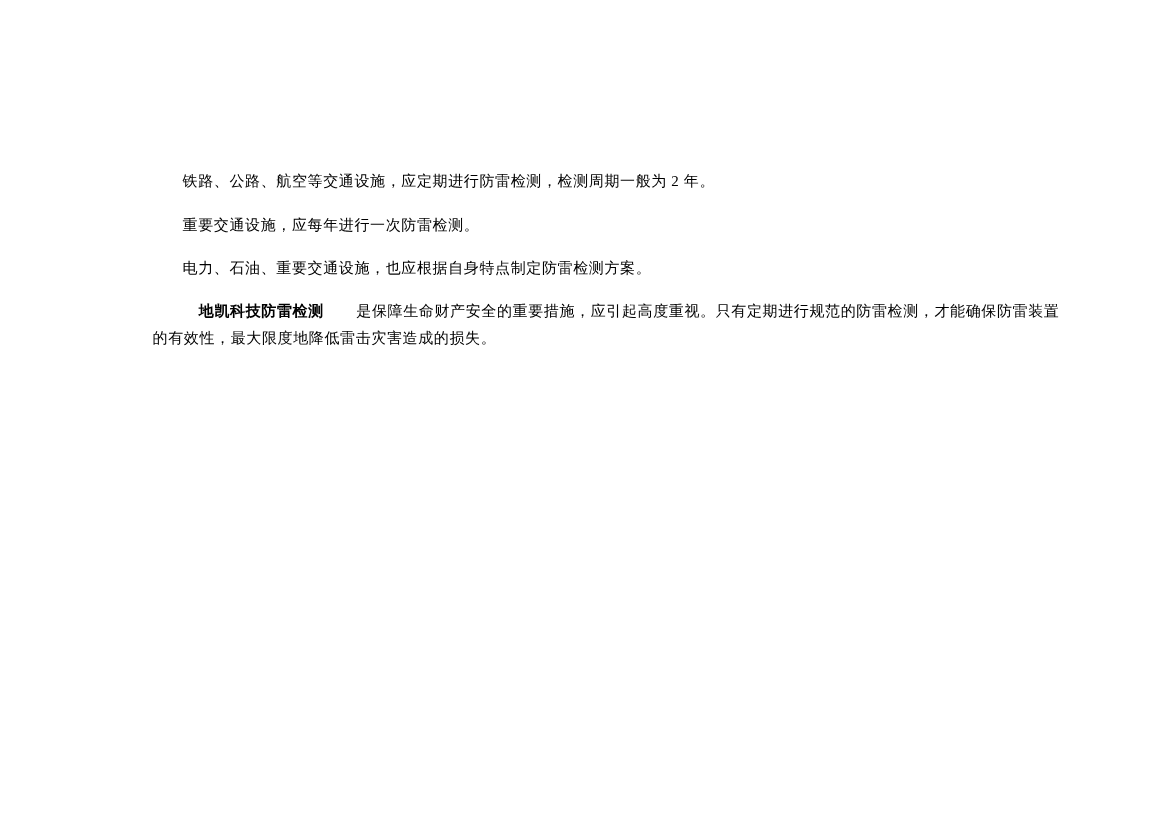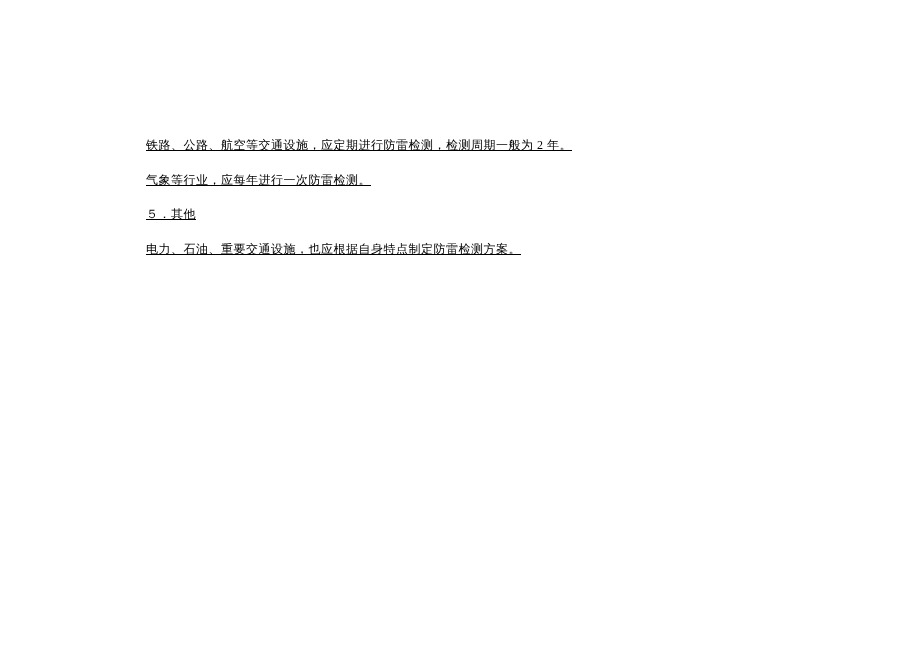--- a/index.html
+++ b/index.html
@@ -1,19 +1,18 @@
 <!DOCTYPE html>
 <html><head>
   <meta charset="utf-8">
   <style>
     * {
       margin: 13px;
       padding: 0;
       box-sizing: border-box;
-      text-decoration: underline;
     }
     body {
       width: 920px;
       height: 651px;
       background: #ffffff;
       font-family: "SimSun", "宋体", serif;
       font-size: 12px;
       color: #000000;
       line-height: 1.8;
       padding-top: 96px;
@@ -31,16 +30,16 @@
     }
     .para-last {
       text-indent: 2em;
     }
   </style>
 </head>
 <body>
 
 <div class="content">
   <p class="indent">铁路、公路、航空等交通设施，应定期进行防雷检测，检测周期一般为 2 年。</p>
-  <p class="indent">气象等行业，应每年进行一次防雷检测。</p>
-  <p class="indent">５．其他</p>
+  <p class="indent">重要交通设施，应每年进行一次防雷检测。</p>
   <p class="indent">电力、石油、重要交通设施，也应根据自身特点制定防雷检测方案。</p>
+  <p class="para-last"><span class="bold">地凯科技防雷检测</span><span>是保障生命财产安全的重要措施，应引起高度重视。只有定期进行规范的防雷检测，才能确保防雷装置的有效性，最大限度地降低雷击灾害造成的损失。</span></p>
 </div>
 
 </body></html>

